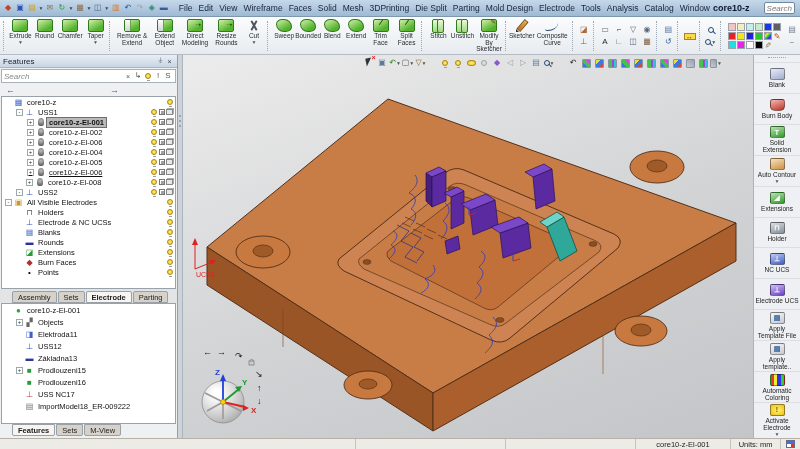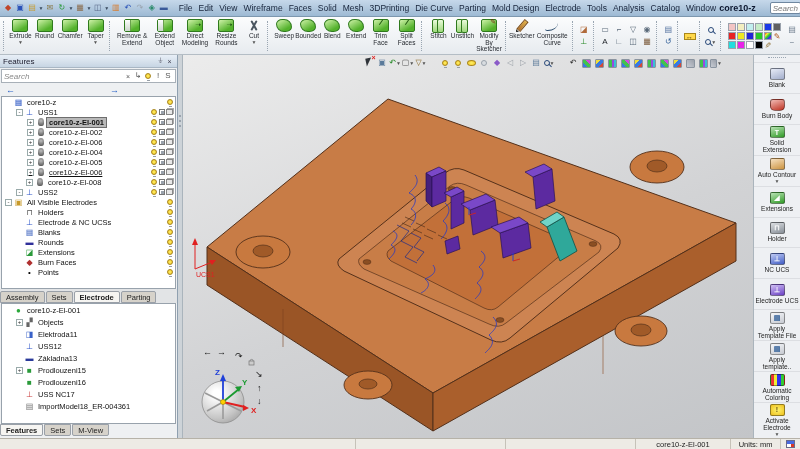--- a/index.html
+++ b/index.html
@@ -84,21 +84,21 @@
   .tlabel{padding:0 2px}
   .trow.sel .tlabel{background:#b9b9b9;outline:1px solid #6e6e6e;font-weight:bold}
   .rctl{margin-left:auto;display:flex;align-items:center;gap:1.5px;padding-right:2px}
   .bulb-on{width:6px;height:6px;border-radius:50%;background:radial-gradient(#fff46a,#f0c020);border:1px solid #a8861a;position:relative;flex:none}
   .bulb-on::after{content:"";position:absolute;left:1px;top:5.5px;width:3px;height:1.5px;background:#98a0a8}
   .bulb-off{width:6px;height:6px;border-radius:50%;background:#d8dce0;border:1px solid #9aa2ac;flex:none}
   .bulb-duo{width:9px;height:6px;border-radius:50%;background:radial-gradient(#fff46a,#f0c020);border:1px solid #a8861a;flex:none}
   .cb{width:6px;height:6px;border:1px solid #777;background:#fff;position:relative;flex:none}
   .cb::after{content:"";position:absolute;left:1px;top:1px;width:3px;height:3px;background:#9aa2ac}
   .cpy{width:7px;height:6px;border:1px solid #888;background:#e8e8e8;box-shadow:1px -1px 0 #aaa;flex:none}
-  .tabrow{height:14px;display:flex;align-items:flex-end;padding:0 0;gap:1px;background:#e2e4e6}
+  .tabrow{height:14px;display:flex;align-items:flex-end;padding:0 12px;gap:1px;background:#e2e4e6}
   .tabrow.bottom{align-items:flex-start;background:#eef0f2}
   .tab{border:1px solid #9aa0a8;background:#d6d2ca;padding:0 5px;font-size:7.5px;height:12px;line-height:11px;color:#222;border-radius:2px 2px 0 0}
   .tabrow.bottom .tab{border-radius:0 0 2px 2px}
   .tab.active{background:#f6f5f2;font-weight:bold}
   
   #vsplit{width:5px;background:#cdd3d8;border-right:1px solid #aab4bc;display:flex;flex-direction:column;align-items:center;padding-top:60px;gap:3px}
   #vsplit i{width:2px;height:2px;background:#8a94a0;border-radius:50%}
   #viewport{flex:1;position:relative;background:linear-gradient(160deg,#ececec,#d2d3d5 55%,#c3c5c8)}
   #viewport svg{position:absolute;left:0;top:0;width:100%;height:100%}
   #vp-toolbar{position:absolute;left:180px;top:2px;display:flex;gap:12px;z-index:5}
@@ -162,21 +162,21 @@
     </div>
   <div id="menus">
       <div class="menu">File</div>
       <div class="menu">Edit</div>
       <div class="menu">View</div>
       <div class="menu">Wireframe</div>
       <div class="menu">Faces</div>
       <div class="menu">Solid</div>
       <div class="menu">Mesh</div>
       <div class="menu">3DPrinting</div>
-      <div class="menu">Die Curve</div>
+      <div class="menu">Die Split</div>
       <div class="menu">Parting</div>
       <div class="menu">Mold Design</div>
       <div class="menu">Electrode</div>
       <div class="menu">Tools</div>
       <div class="menu">Analysis</div>
       <div class="menu">Catalog</div>
       <div class="menu">Window</div>
     </div>
   <div id="win-title">core10-z</div>
   <div id="search-box">
@@ -615,21 +615,21 @@
           <div class="tlabel">Prodlouzeni16</div>
         </div>
         <div class="trow" style="height: 12px; padding-left: 14px;">
           <div class="expsp"></div>
           <div class="ti ti-ucsnc">⊥</div>
           <div class="tlabel">USS NC17</div>
         </div>
         <div class="trow" style="height: 12px; padding-left: 14px;">
           <div class="expsp"></div>
           <div class="ti ti-import">▤</div>
-          <div class="tlabel">ImportModel18_ER-004361</div>
+          <div class="tlabel">ImportModel18_ER-009222</div>
         </div>
       </div>
     <div id="bottom-tabs" class="tabrow bottom">
         <div class="tab active">Features</div>
         <div class="tab">Sets</div>
         <div class="tab">M-View</div>
       </div>
   </div>
 
   <div id="vsplit">

